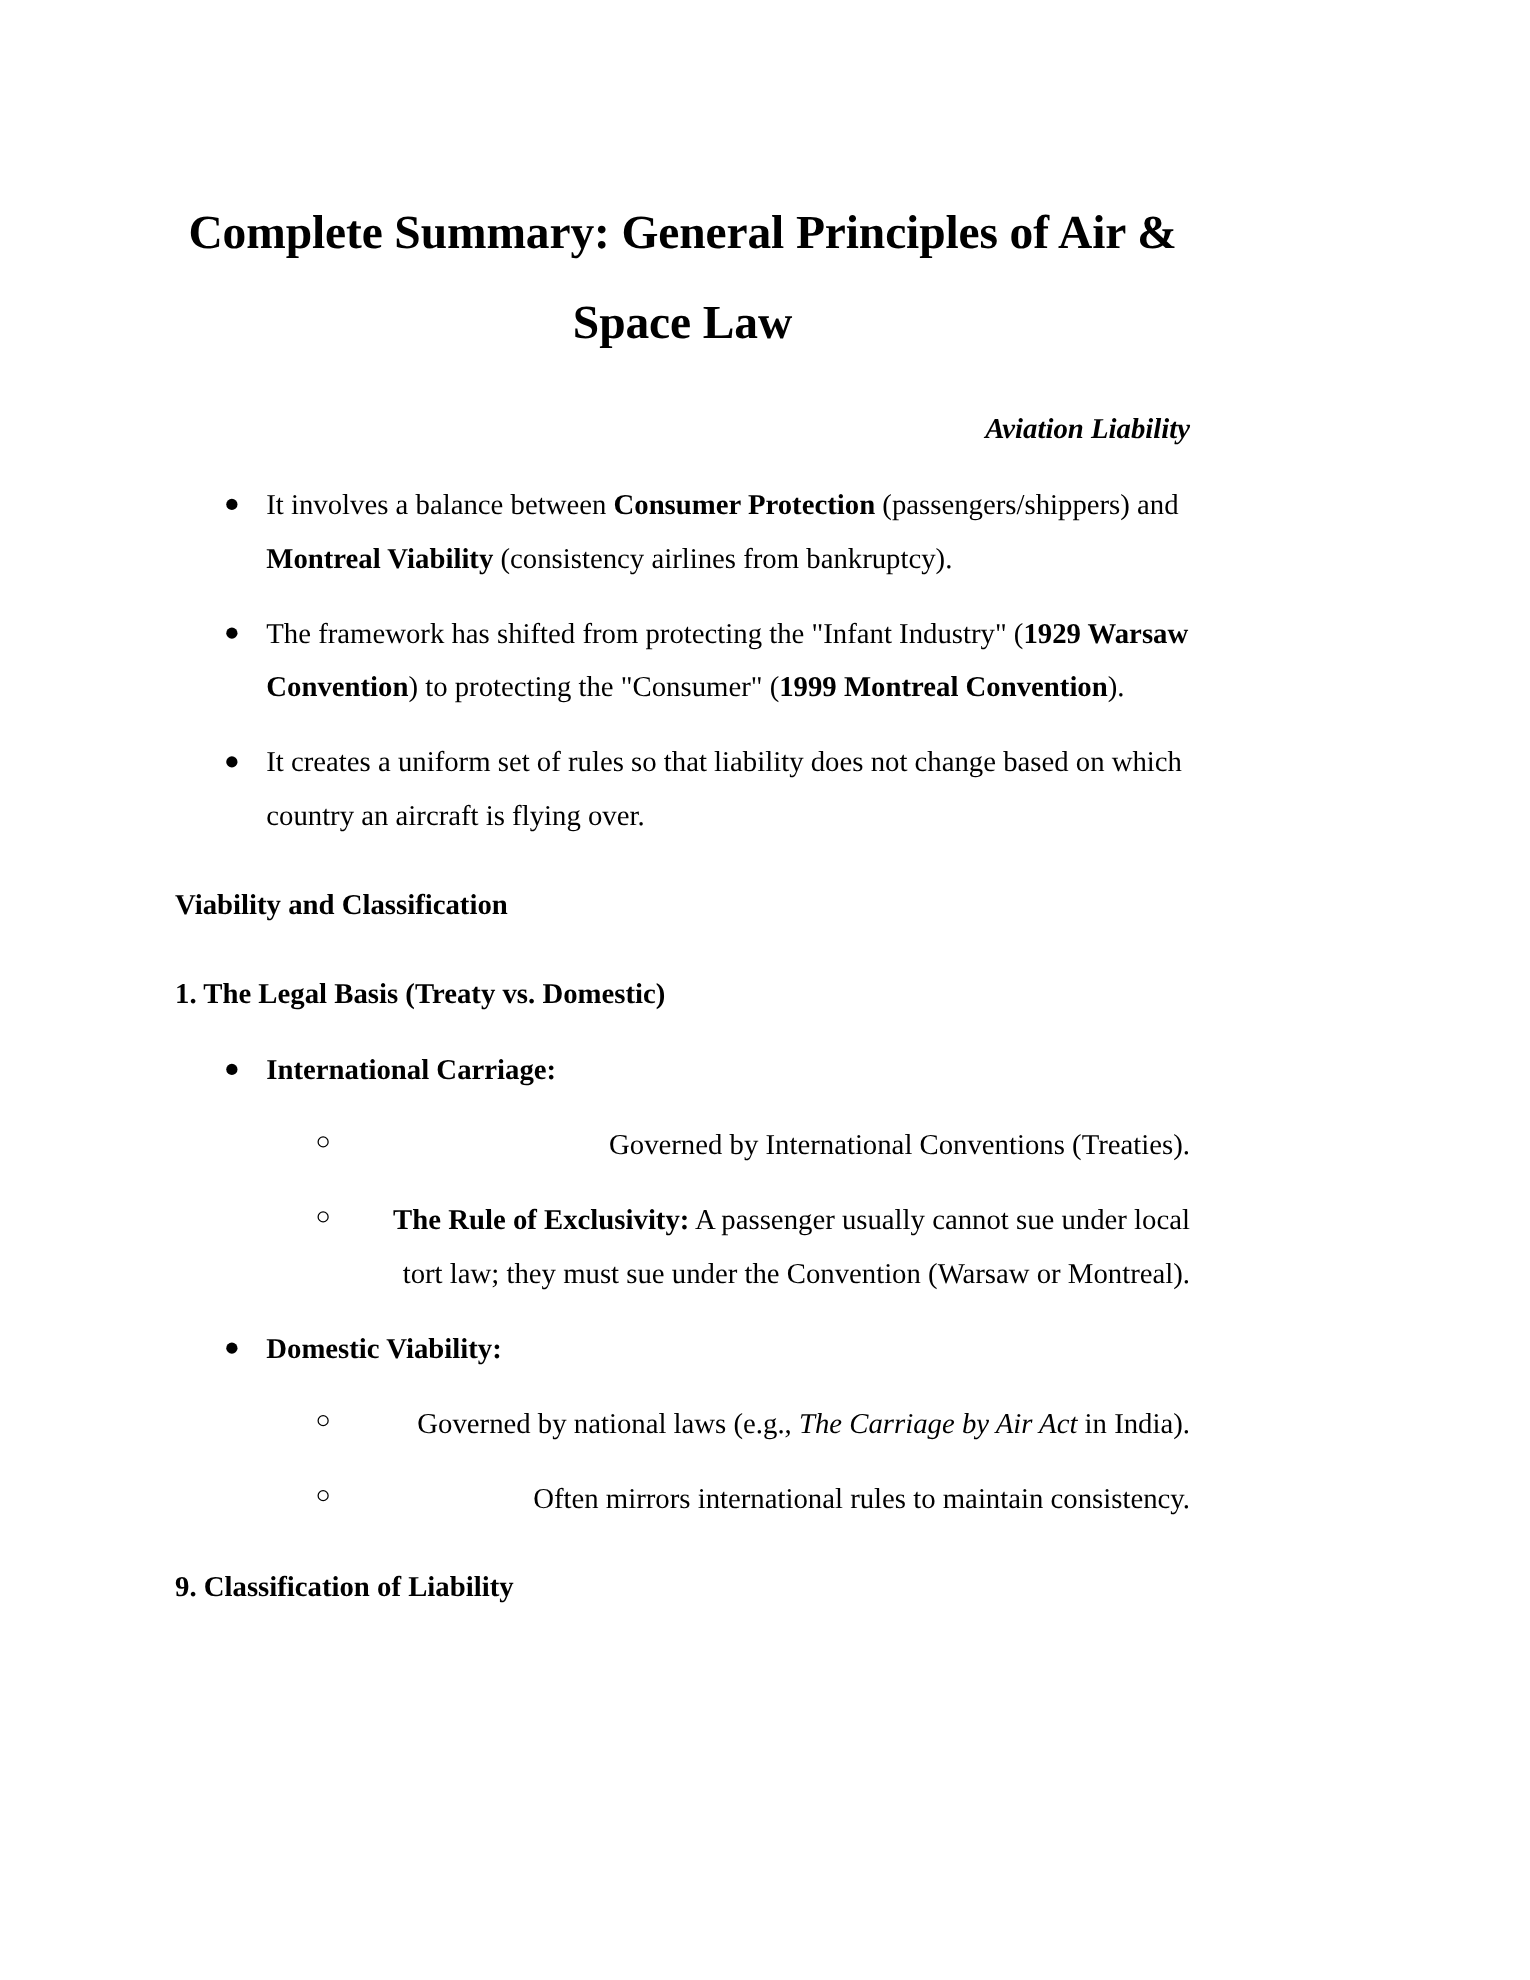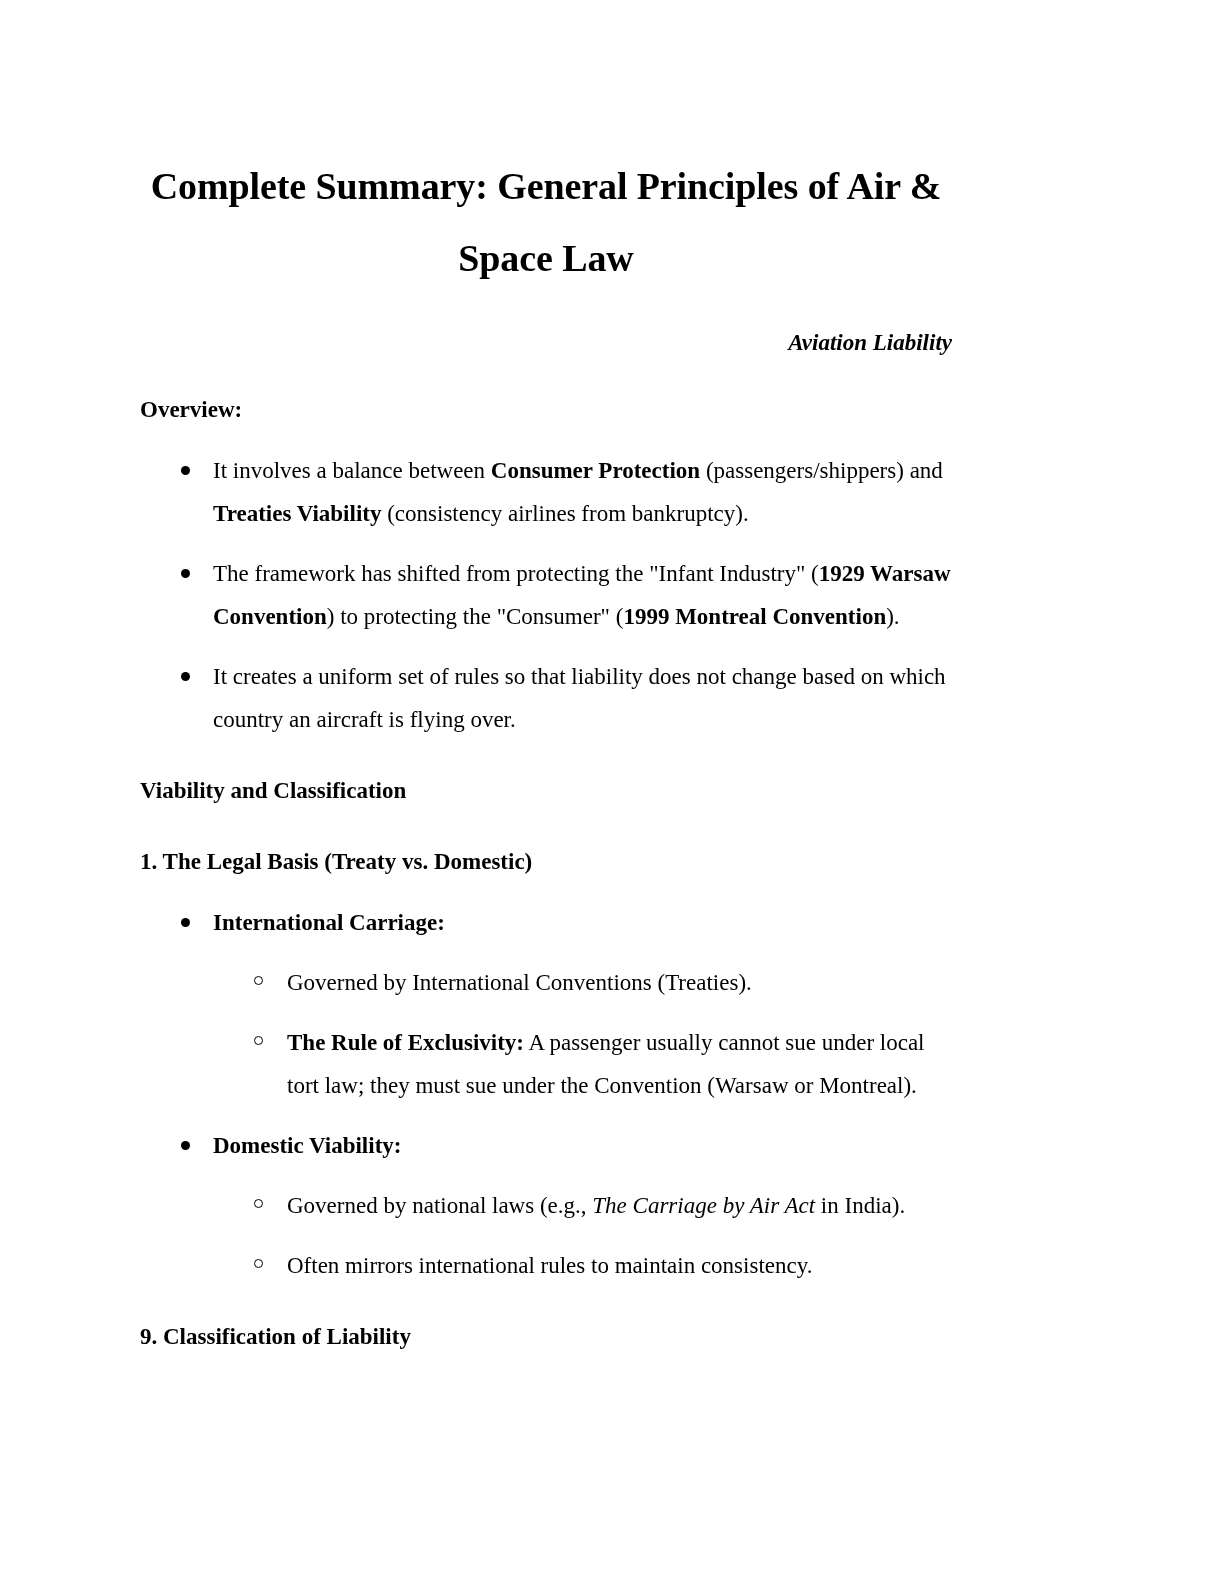--- a/index.html
+++ b/index.html
@@ -74,20 +74,21 @@
     width: 9px;
     height: 9px;
     border-radius: 50%;
     background: #000000;
   }
 
   ul.level2 {
     list-style: none;
     margin: 17px 0 0 0;
     padding: 0;
+    text-align: right;
   }
   ul.level2 > li {
     position: relative;
     font-size: 23px;
     line-height: 43px;
     padding-left: 74px;
     margin-bottom: 17px;
     font-weight: normal;
   }
   ul.level2 > li:last-child { margin-bottom: 0; }
@@ -112,24 +113,23 @@
 </style>
 </head>
 <body>
 
 <div class="page">
 
   <h1 class="doc-title">Complete Summary: General Principles of Air &amp; Space Law</h1>
 
   <div class="doc-subtitle">Aviation Liability</div>
 
-  <div class="heading first-heading">Overview:</div>
 
   <ul class="level1" id="overview-list">
-      <li><span class="bullet-dot"></span><span class="li-text"><span>It involves a balance between </span><b>Consumer Protection</b><span> (passengers/shippers) and </span><b>Treaties Viability</b><span> (consistency airlines from bankruptcy).</span></span></li>
+      <li><span class="bullet-dot"></span><span class="li-text"><span>It involves a balance between </span><b>Consumer Protection</b><span> (passengers/shippers) and </span><b>Montreal Viability</b><span> (consistency airlines from bankruptcy).</span></span></li>
       <li><span class="bullet-dot"></span><span class="li-text"><span>The framework has shifted from protecting the "Infant Industry" (</span><b>1929 Warsaw Convention</b><span>) to protecting the "Consumer" (</span><b>1999 Montreal Convention</b><span>).</span></span></li>
       <li><span class="bullet-dot"></span><span class="li-text"><span>It creates a uniform set of rules so that liability does not change based on which country an aircraft is flying over.</span></span></li>
     </ul>
 
   <div class="heading">Viability and Classification</div>
 
   <div class="heading">1. The Legal Basis (Treaty vs. Domestic)</div>
 
   <ul class="level1" id="legal-basis-list">
       <li>

